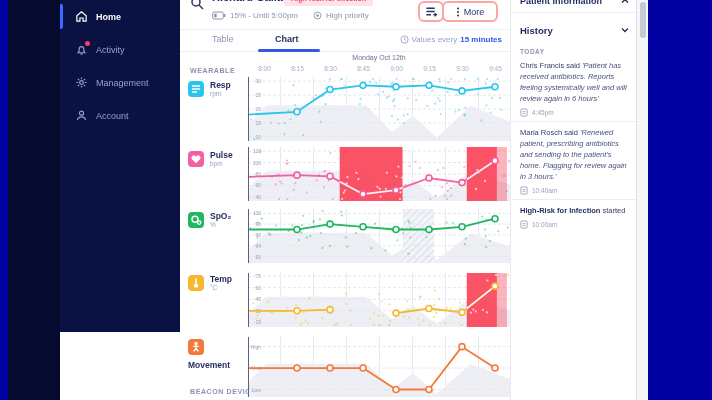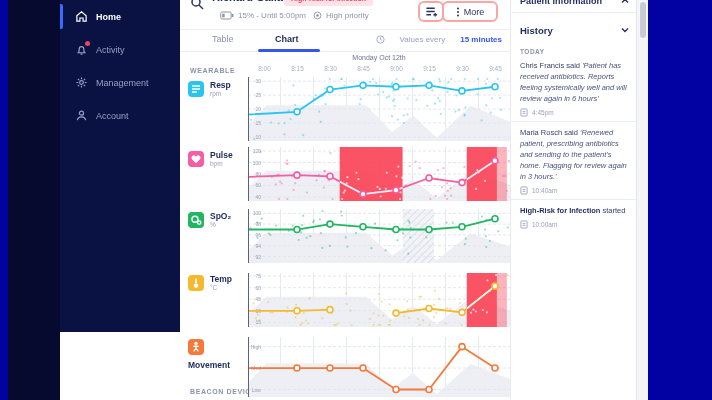--- a/index.html
+++ b/index.html
@@ -20,21 +20,21 @@
   .search-ic { position:absolute; left:10px; top:-4px; }
   .patient-name { position:absolute; left:32px; top:-9px; font-size:11px; font-weight:bold; color:#1F2A5C; }
   .risk-badge { position:absolute; left:104px; top:-7px; height:13px; background:#FDE3E8; color:#F4405F; font-size:7px; font-weight:bold; padding:2px 7px; border-radius:2px; white-space:nowrap; }
   .meta { position:absolute; top:11px; font-size:8px; color:#8C93AD; display:flex; align-items:center; gap:4px; }
   .btn { position:absolute; top:1px; height:21px; border:2px solid #fca5a5; border-radius:6px; background:#fff; display:flex; align-items:center; justify-content:center; font-size:9px; color:#2A3566; cursor:pointer; }
   
   .tabs { position:absolute; left:0; top:30px; width:330px; height:22px; border-bottom:1px solid #ECEEF3; }
   .tab { position:absolute; top:4px; font-size:9px; color:#8C93AD; cursor:pointer; }
   .tab.active { color:#1F2A5C; font-weight:bold; }
   .tab-underline { position:absolute; left:78px; top:19px; width:62px; height:3px; background:#3556E8; border-radius:2px; }
-  .values-note { position:absolute; right:8px; top:5px; font-size:8px; color:#98A0C4; display:flex; align-items:center; gap:15px; }
+  .values-note { position:absolute; right:8px; top:5px; font-size:8px; color:#98A0C4; display:flex; align-items:center; gap:3px; }
   .values-note b { color:#3556E8; font-weight:bold; }
   
   .chart-sec { position:absolute; left:0; top:52px; width:330px; height:348px; }
   .sec-label { position:absolute; left:10px; font-size:7px; font-weight:bold; letter-spacing:.6px; color:#8C93AD; }
   .vital { position:absolute; left:8px; display:flex; gap:6px; align-items:flex-start; }
   .vital-ic { width:16px; height:16px; border-radius:4px; flex:0 0 16px; display:flex; align-items:center; justify-content:center; }
   .vital-name { font-size:8.5px; font-weight:bold; color:#1F2A5C; line-height:9px; }
   .vital-unit { font-size:6.5px; color:#9AA1BC; }
   .plot { position:absolute; left:68px; top:0; width:262px; height:348px; }
   .date-label { position:absolute; top:2px; width:262px; text-align:center; font-size:7px; color:#6B7394; }
@@ -104,21 +104,21 @@
   <div class="main">
     <div class="hdr">
       <span class="search-ic">
         <svg width="14" height="14" viewBox="0 0 14 14" fill="none" stroke="#2A3566" stroke-width="1.5">
             <circle cx="6" cy="6" r="4"></circle>
             <path d="M9 9l4 4"></path>
           </svg>
       </span>
       <span class="patient-name">Richard Gallagher</span>
       <span class="risk-badge">High-Risk for Infection</span>
-      <span class="meta" style="left:40px">
+      <span class="meta" style="left:32px">
         <svg width="14" height="9" viewBox="0 0 14 9">
             <rect x="0.7" y="1" width="10.5" height="7" rx="1.5" fill="none" stroke="#8C93AD"></rect>
             <rect x="2.2" y="2.7" width="2.4" height="3.6" fill="#8C93AD"></rect>
             <rect x="11.8" y="3" width="1.6" height="3" fill="#8C93AD"></rect>
           </svg>
         <span>15% - Until 5:00pm</span>
       </span>
       <span class="meta" style="left:133px">
         <svg width="9" height="9" viewBox="0 0 10 10">
             <circle cx="5" cy="5" r="3.8" fill="none" stroke="#8C93AD"></circle>

